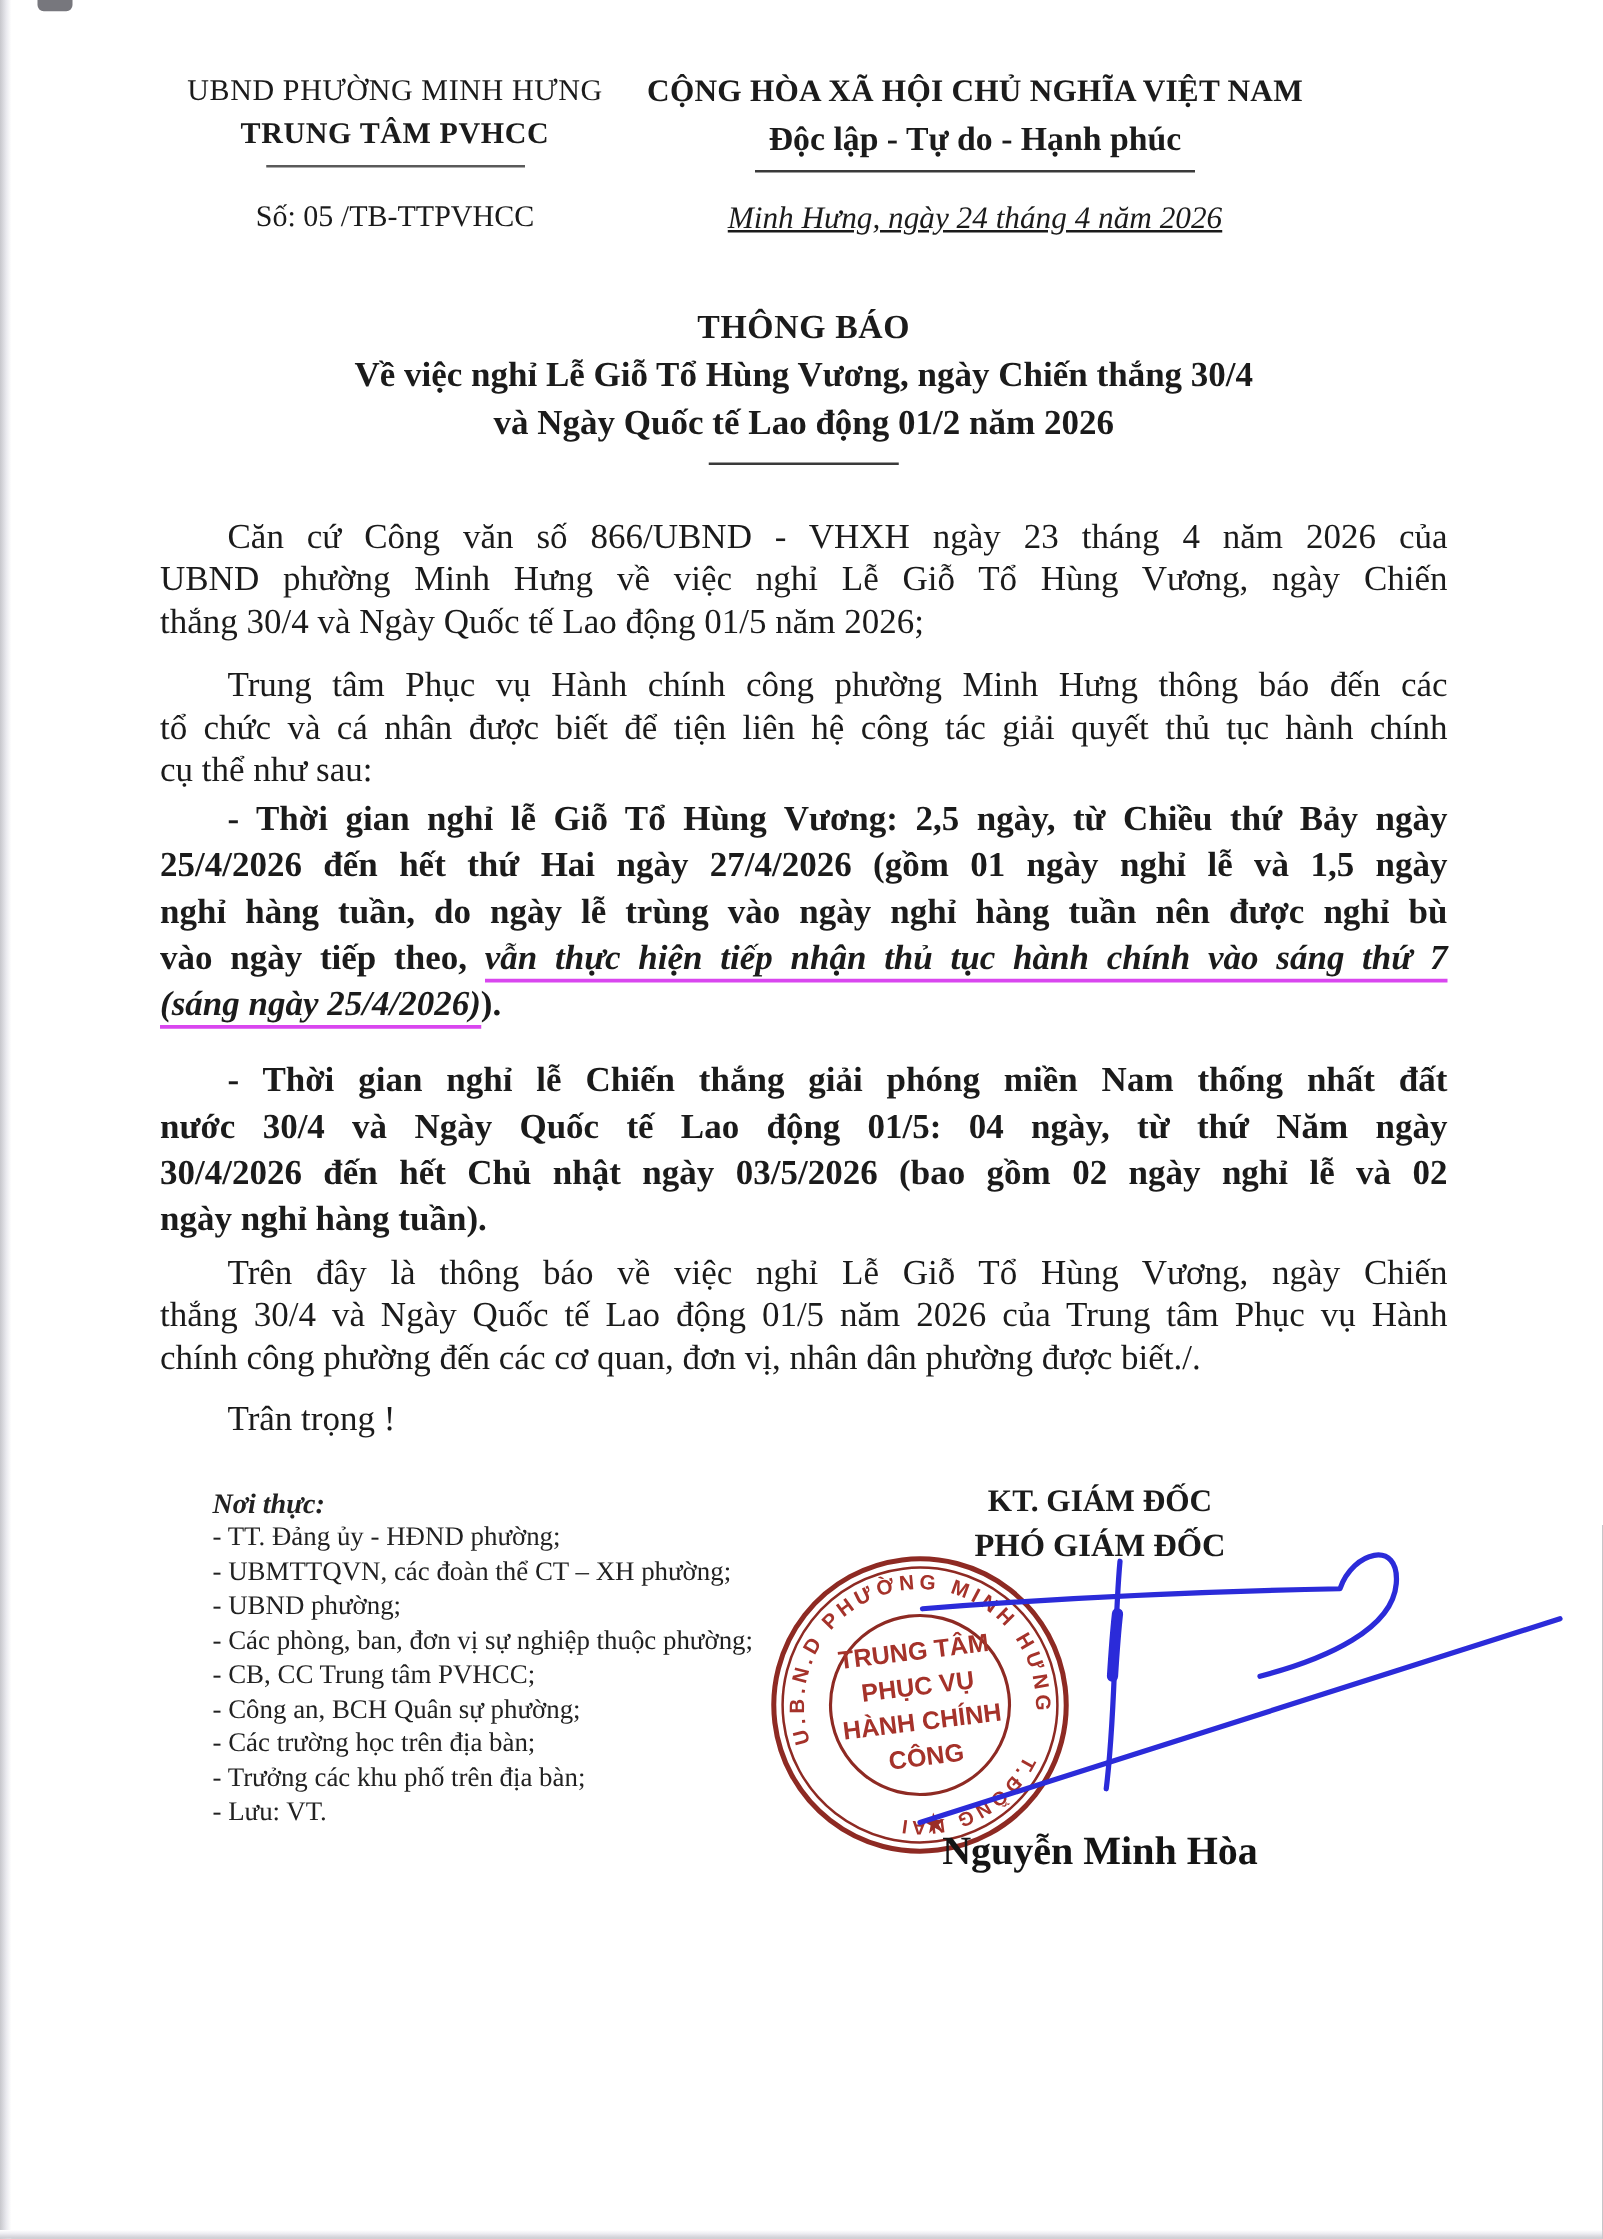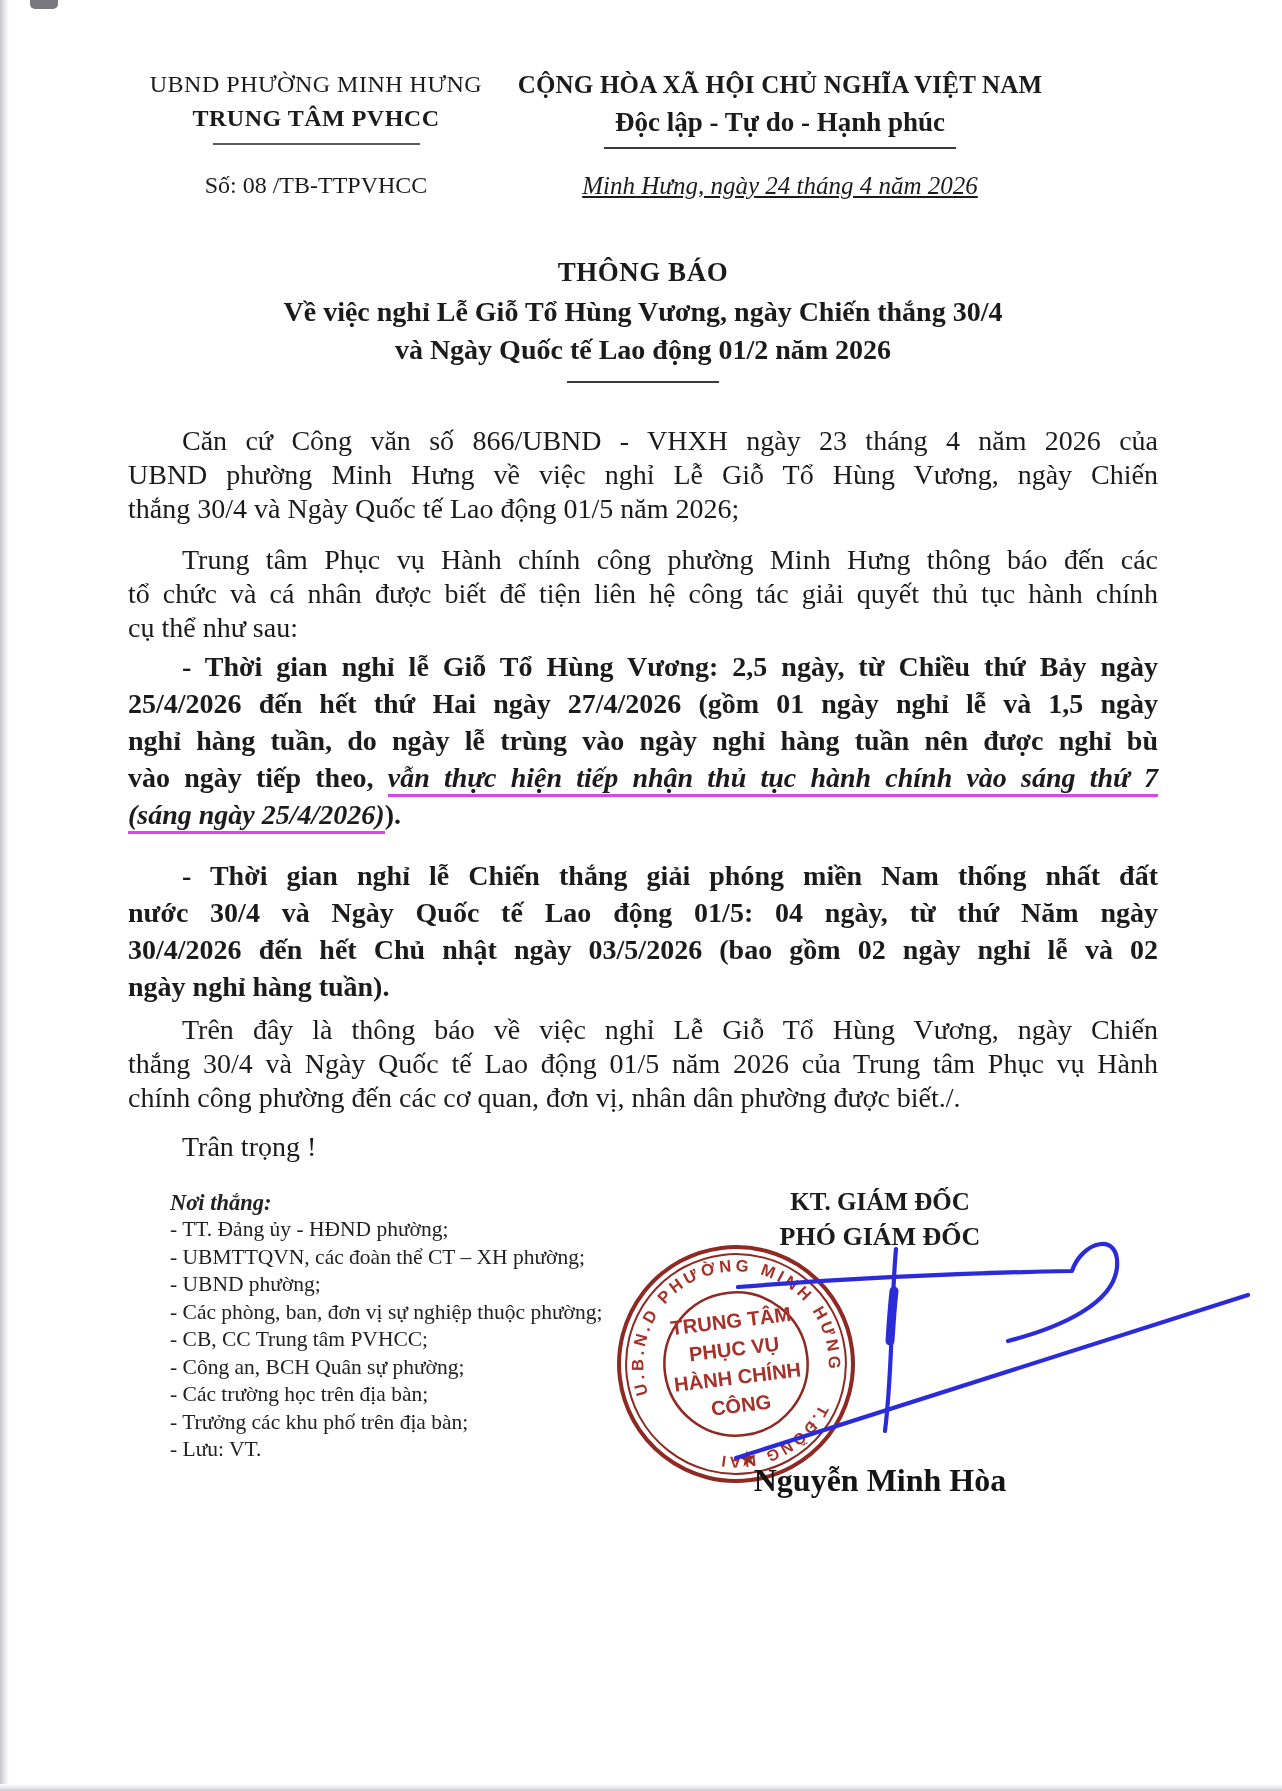--- a/index.html
+++ b/index.html
@@ -9,21 +9,21 @@
     font-family:"Liberation Serif","DejaVu Serif",serif;
     color:#1b1b1b;
   }
   .edge-left{position:absolute;left:0;top:0;bottom:0;width:9px;
     background:linear-gradient(90deg,#c7c7cc 0%,#e9e9ee 55%,#ffffff 100%);}
   .edge-bottom{position:absolute;left:0;right:0;bottom:0;height:7px;
     background:linear-gradient(0deg,#c9c9cf 0%,#ededf2 60%,#ffffff 100%);}
   .corner-mark{position:absolute;left:30px;top:0;width:28px;height:9px;
     background:#5f5f66;border-radius:0 0 5px 5px;opacity:.85;}
 
-  .content{position:absolute;left:0;top:16px;width:1282px;padding:55px 124px 0 128px;box-sizing:border-box;}
+  .content{position:absolute;left:0;top:5px;width:1282px;padding:55px 124px 0 128px;box-sizing:border-box;}
 
   
   .hdr{display:flex;align-items:flex-start;}
   .hdr-left{width:376px;text-align:center;}
   .hdr-right{width:552px;text-align:center;}
   .hl1{font-size:24px;letter-spacing:.5px;}
   .hl2{font-size:24px;font-weight:bold;margin-top:7px;letter-spacing:.5px;}
   .rule-left{width:207px;border-top:2px solid #5a5a5a;margin:11px auto 0;}
   .doc-num{font-size:24px;margin-top:27px;}
   .hr1{font-size:25px;font-weight:bold;letter-spacing:.2px;}
@@ -73,21 +73,21 @@
   <div class="edge-bottom"></div>
   <div class="corner-mark"></div>
 
   <div class="content">
 
     <div class="hdr">
       <div class="hdr-left">
         <div class="hl1">UBND PHƯỜNG MINH HƯNG</div>
         <div class="hl2">TRUNG TÂM PVHCC</div>
         <div class="rule-left"></div>
-        <div class="doc-num">Số: 08 /TB-TTPVHCC</div>
+        <div class="doc-num">Số: 05 /TB-TTPVHCC</div>
       </div>
       <div class="hdr-right">
         <div class="hr1">CỘNG HÒA XÃ HỘI CHỦ NGHĨA VIỆT NAM</div>
         <div class="hr2">Độc lập - Tự do - Hạnh phúc</div>
         <div class="rule-right"></div>
         <div class="dateline">Minh Hưng, ngày 24 tháng 4 năm 2026</div>
       </div>
     </div>
 
     <div class="title-block">
@@ -130,21 +130,21 @@
         <div class="bl ind">Trên đây là thông báo về việc nghỉ Lễ Giỗ Tổ Hùng Vương, ngày Chiến</div>
         <div class="bl">thắng 30/4 và Ngày Quốc tế Lao động 01/5 năm 2026 của Trung tâm Phục vụ Hành</div>
         <div class="bl last">chính công phường đến các cơ quan, đơn vị, nhân dân phường được biết./.</div>
       </div>
 
       <div class="closing">Trân trọng !</div>
     </div>
   </div>
 
   <div class="recipients">
-    <div class="recip-head">Nơi thắng:</div>
+    <div class="recip-head">Nơi thực:</div>
     <div class="recip-item">- TT. Đảng ủy - HĐND phường;</div>
     <div class="recip-item">- UBMTTQVN, các đoàn thể CT – XH phường;</div>
     <div class="recip-item">- UBND phường;</div>
     <div class="recip-item">- Các phòng, ban, đơn vị sự nghiệp thuộc phường;</div>
     <div class="recip-item">- CB, CC Trung tâm PVHCC;</div>
     <div class="recip-item">- Công an, BCH Quân sự phường;</div>
     <div class="recip-item">- Các trường học trên địa bàn;</div>
     <div class="recip-item">- Trưởng các khu phố trên địa bàn;</div>
     <div class="recip-item">- Lưu: VT.</div>
   </div>

